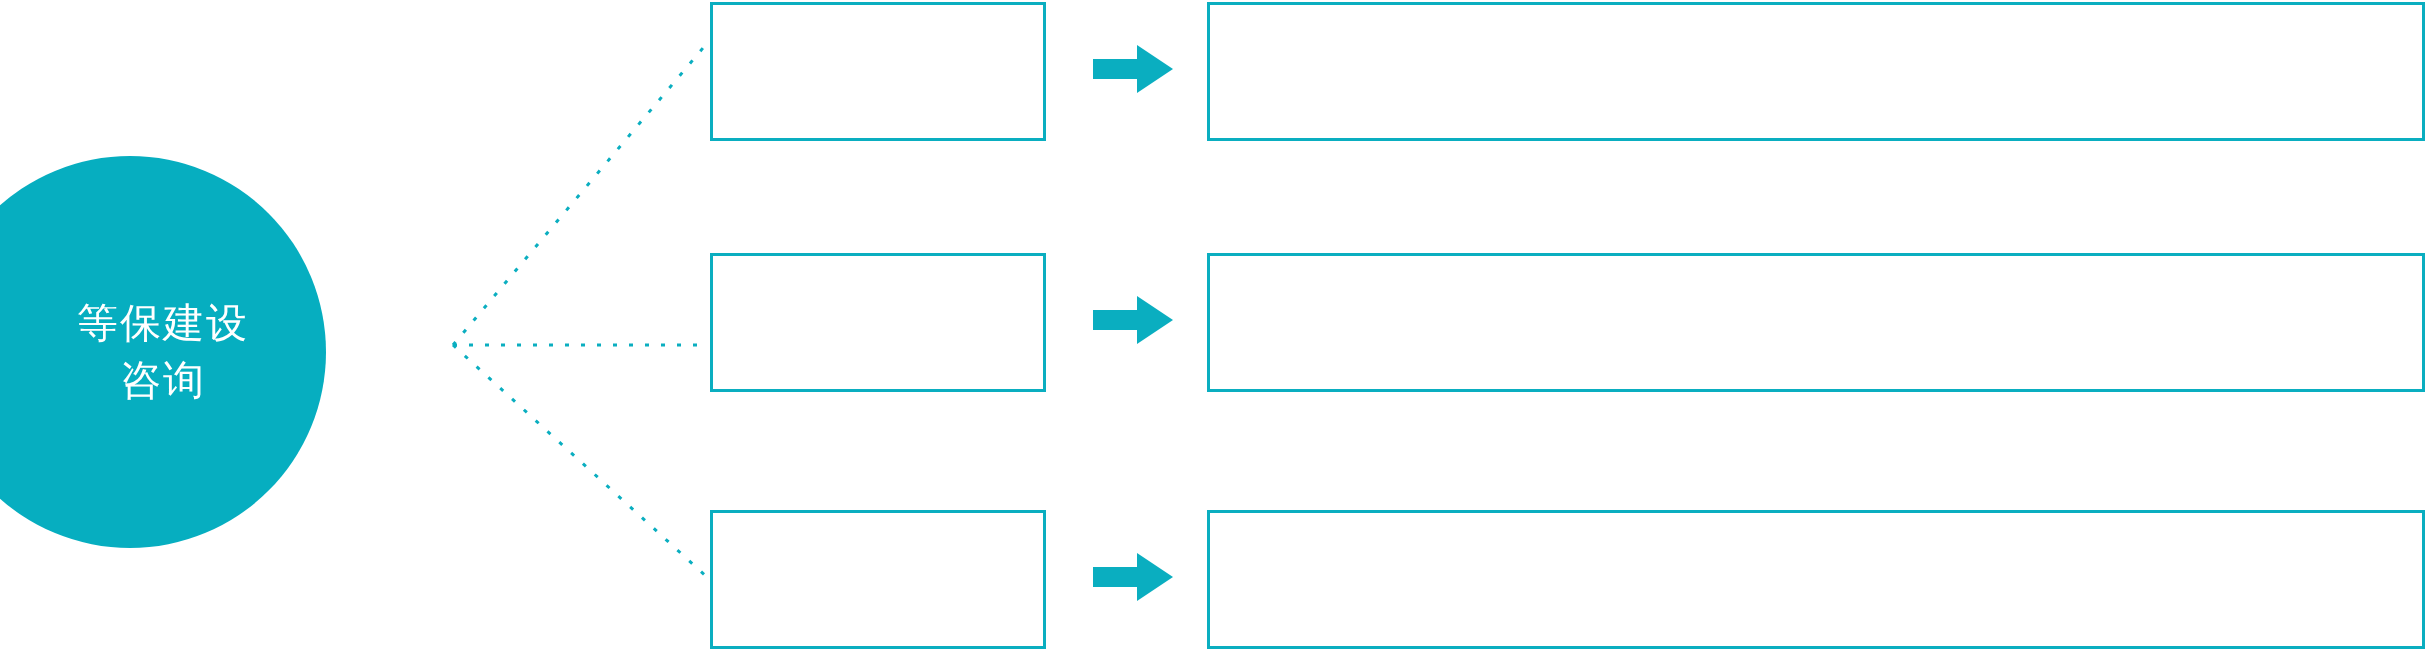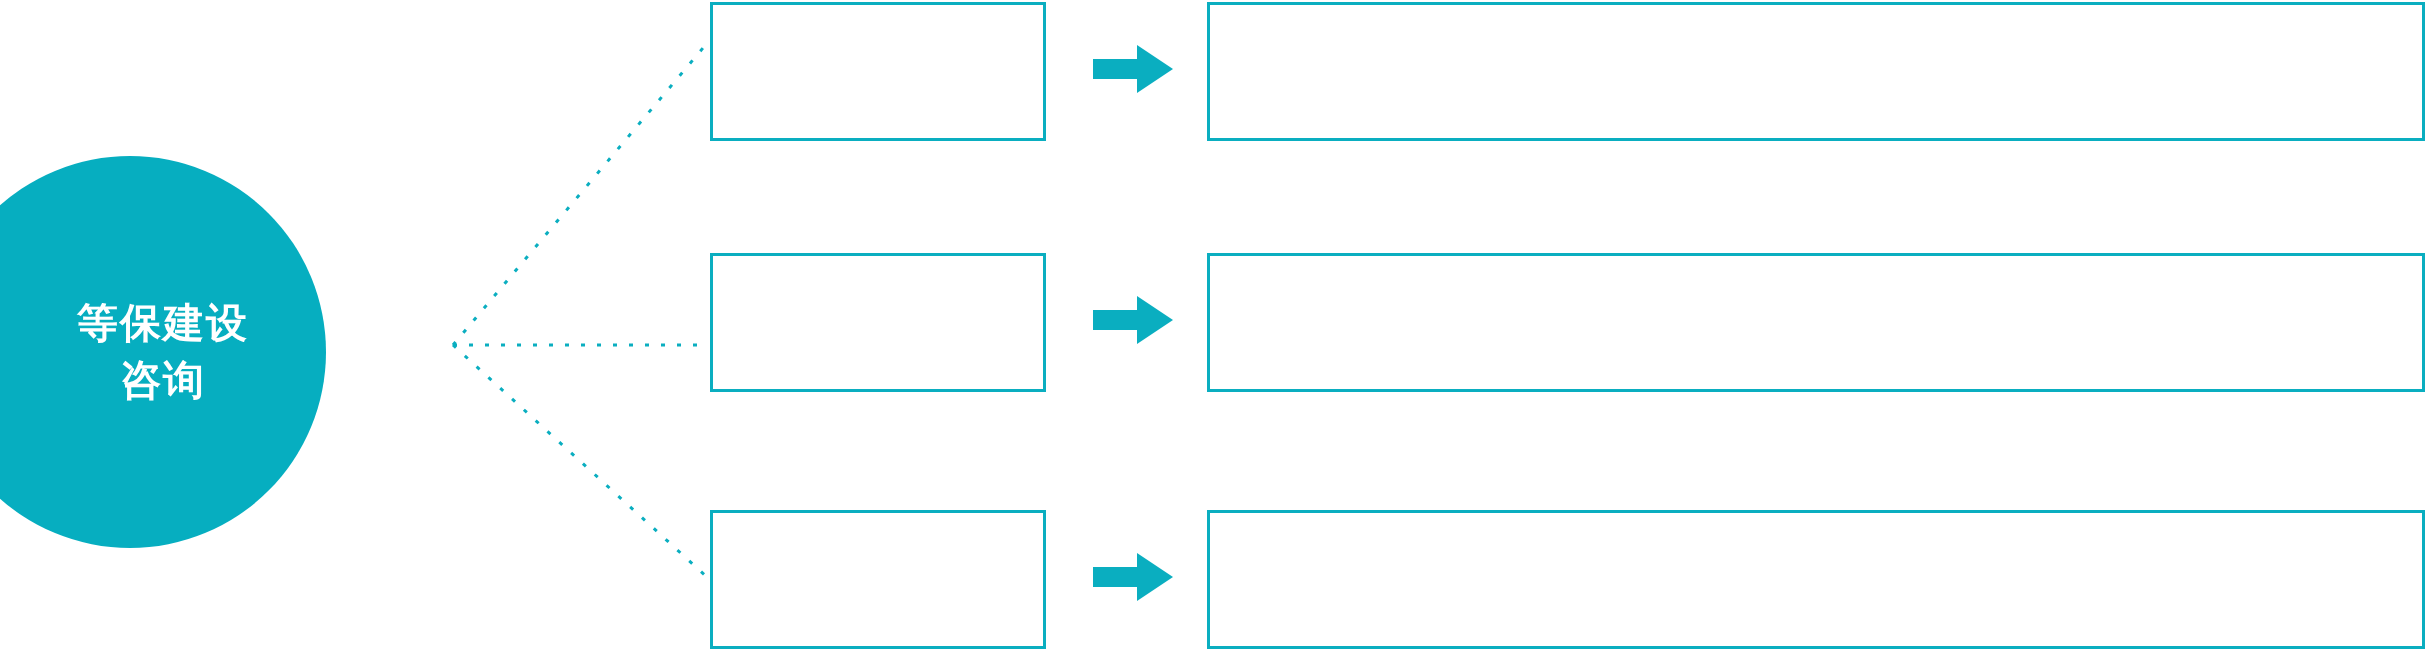--- a/index.html
+++ b/index.html
@@ -35,21 +35,21 @@
     justify-content: center;
     box-sizing: border-box;
     padding-left: 66px;
   }
   .hub-line {
     color: #ffffff;
     font-size: 41px;
     line-height: 57px;
     letter-spacing: 2px;
     white-space: nowrap;
-    font-weight: 700;
+    font-weight: 400;
     text-align: center;
   }
 
   
   #connectors {
     position: absolute;
     left: 0;
     top: 0;
     width: 2434px;
     height: 655px;

